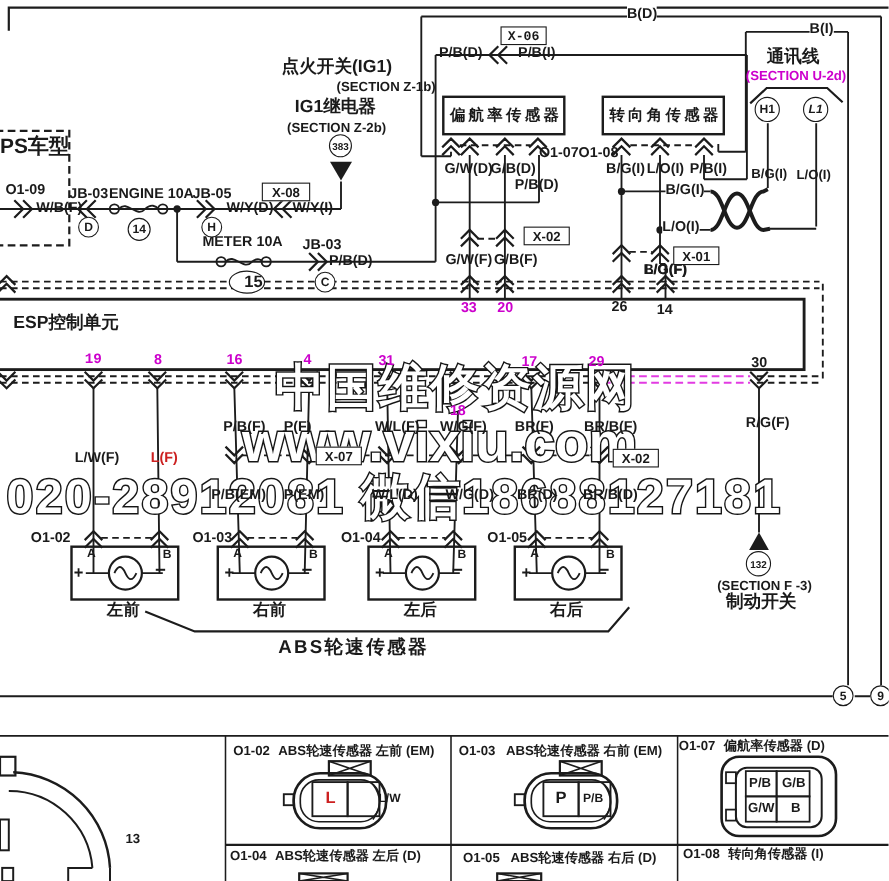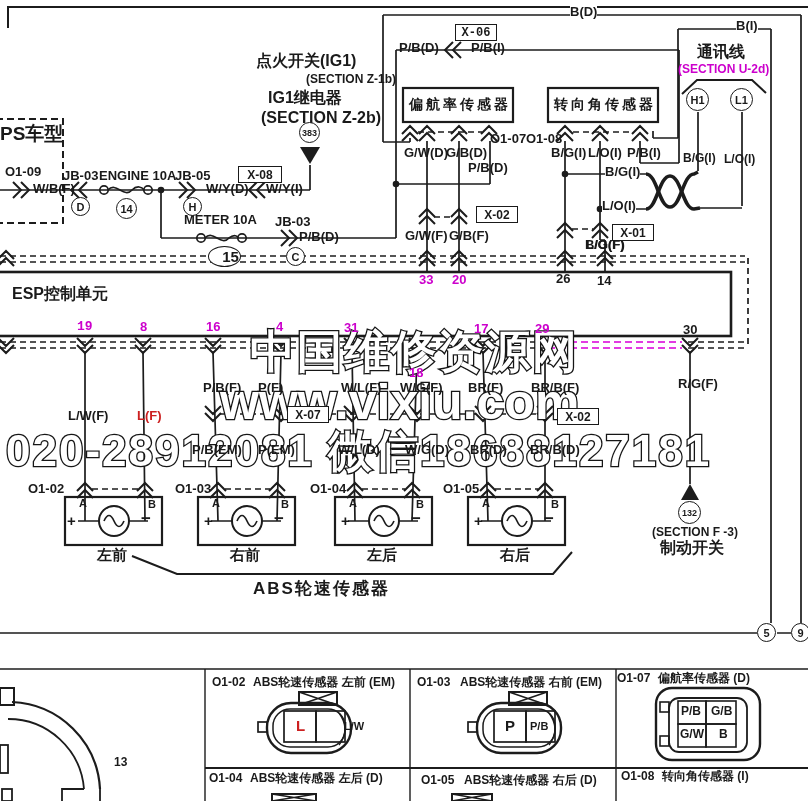--- a/index.html
+++ b/index.html
@@ -149,21 +149,21 @@
     <span class="lbl" style="left: 5px; top: 165px;">O1-09</span>
     <span class="lbl" style="left: 33px; top: 182px;">W/B(F)</span>
     <span class="lbl" style="left: 63px; top: 169px;">JB-03</span>
     <span class="lbl" style="left: 99px; top: 169px;">ENGINE 10A</span>
     <span class="lbl" style="left: 175px; top: 169px;">JB-05</span>
     <span class="lbl" style="left: 206px; top: 182px;">W/Y(D)</span>
     <span class="lbl" style="left: 266px; top: 182px;">W/Y(I)</span>
     <span class="lbl" style="left: 256px; top: 53px; font-size: 16px;">点火开关(IG1)</span>
     <span class="lbl" style="left: 263px; top: 73px; font-size: 12px; padding-left: 43px;">(SECTION Z-1b)</span>
     <span class="lbl" style="left: 268px; top: 90px; font-size: 16px;">IG1继电器</span>
-    <span class="lbl" style="left: 261px; top: 110px; font-size: 16px;">(SECTION Z-2b)</span>
+    <span class="lbl" style="left: 261px; top: 110px; font-size: 12px;">(SECTION Z-2b)</span>
     <span class="lbl" style="left: 184px; top: 213px;">METER 10A</span>
     <span class="lbl" style="left: 275px; top: 215px;">JB-03</span>
     <span class="lbl" style="left: 299px; top: 230px;">P/B(D)</span>
     <span class="lbl" style="left: 570px; top: 5px; background: rgb(255, 255, 255);">B(D)</span>
     <span class="lbl" style="left: 736px; top: 19px; background: rgb(255, 255, 255);">B(I)</span>
     <span class="lbl" style="left: 399px; top: 41px;">P/B(D)</span>
     <span class="lbl" style="left: 471px; top: 41px;">P/B(I)</span>
     <span class="lbl" style="left: 697px; top: 44px; font-size: 16px;">通讯线</span>
     <span class="lbl" style="left: 678px; top: 63px; font-size: 12px; color: rgb(204, 0, 204);">(SECTION U-2d)</span>
     <span class="lbl" style="left: 409px; top: 97px; font-size: 14px; letter-spacing: 3px;">偏航率传感器</span>
@@ -261,21 +261,21 @@
     <span class="lbl" style="left: 711px; top: 705px; font-size: 12px;">G/B</span>
     <span class="lbl" style="left: 680px; top: 728px; font-size: 12px;">G/W</span>
     <span class="lbl" style="left: 719px; top: 728px; font-size: 12px;">B</span>
     <span class="cref" style="left: 71px; top: 197px; width: 17px; height: 17px; font-size: 11px;">D</span>
     <span class="cref" style="left: 116px; top: 198px; width: 19px; height: 19px; font-size: 11px;">14</span>
     <span class="cref" style="left: 183px; top: 197px; width: 17px; height: 17px; font-size: 11px;">H</span>
     <span class="cref" style="left: 208px; top: 246px; width: 19px; height: 19px; font-size: 15px; padding-left: 12px;">15</span>
     <span class="cref" style="left: 286px; top: 247px; width: 17px; height: 17px; font-size: 11px;">C</span>
     <span class="cref" style="left: 299px; top: 122px; width: 19px; height: 19px; font-size: 9px;">383</span>
     <span class="cref" style="left: 686px; top: 88px; width: 21px; height: 21px; font-size: 11px;">H1</span>
-    <span class="cref" style="left: 730px; top: 88px; width: 21px; height: 21px; font-size: 11px;">L1</span>
+    <span class="cref" style="left: 730px; top: 88px; width: 21px; height: 21px; font-size: 11px; font-style: italic;">L1</span>
     <span class="cref" style="left: 678px; top: 501px; width: 21px; height: 21px; font-size: 9px;">132</span>
     <span class="cref" style="left: 757px; top: 623px; width: 17px; height: 17px; font-size: 11px;">5</span>
     <span class="cref" style="left: 791px; top: 623px; width: 17px; height: 17px; font-size: 11px;">9</span>
     <span class="cbox" style="left: 238px; top: 166px; width: 42px;">X-08</span>
     <span class="cbox" style="left: 455px; top: 24px; width: 40px; font-family: Liberation Mono, monospace;">X-06</span>
     <span class="cbox" style="left: 476px; top: 206px; width: 40px;">X-02</span>
     <span class="cbox" style="left: 612px; top: 224px; width: 40px;">X-01</span>
     <span class="cbox" style="left: 287px; top: 406px; width: 40px;">X-07</span>
     <span class="cbox" style="left: 557px; top: 408px; width: 40px;">X-02</span>
   </div>

